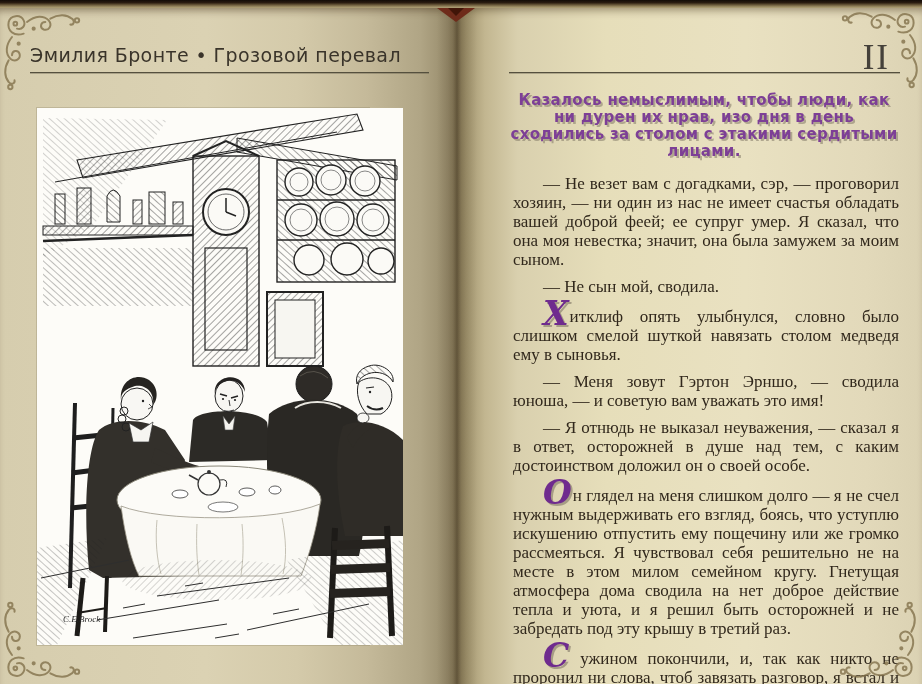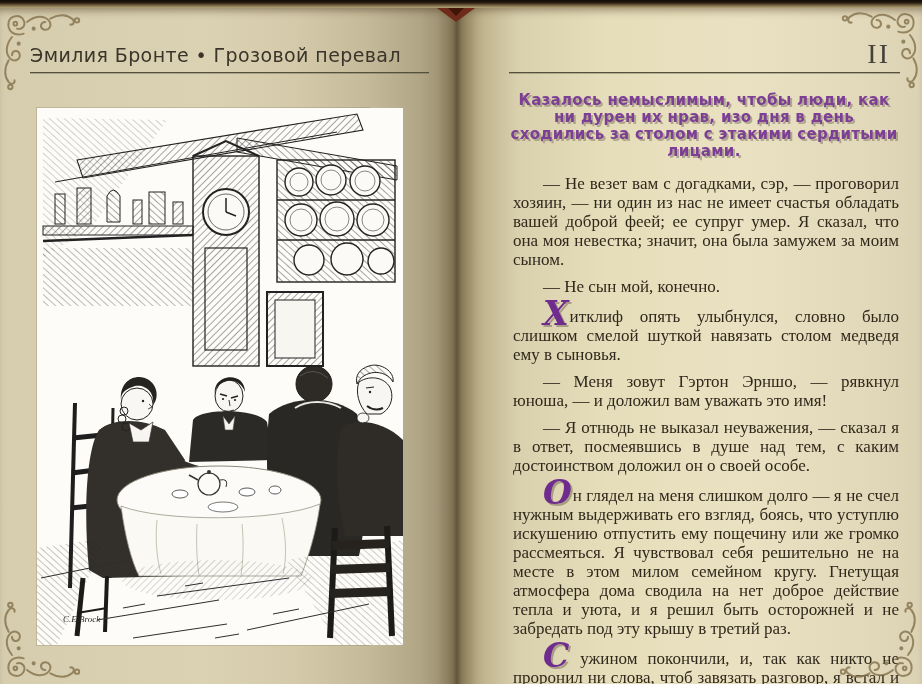--- a/index.html
+++ b/index.html
@@ -28,21 +28,21 @@
   .corner.tr{right:2px;top:2px;transform:scaleX(-1);}
   .corner.bl{left:2px;bottom:4px;transform:scaleY(-1);}
   .corner.br{right:4px;bottom:4px;transform:scale(-1,-1);}
   
   .book-title{position:absolute;left:30px;top:36px;font-size:19px;letter-spacing:.4px;color:#3a342a;
     font-family:"DejaVu Sans",sans-serif;white-space:nowrap;}
   .rule{position:absolute;top:64px;height:1px;background:#55503e;box-shadow:0 1px 0 rgba(85,80,62,.35);}
   .rule-left{left:30px;right:28px;}
   .rule-right{left:52px;right:22px;}
   .chapter-num{position:absolute;right:32px;top:30px;font-family:"Liberation Serif",serif;
-    font-size:28px;color:#45413a;letter-spacing:2px;}
+    font-size:35px;color:#45413a;letter-spacing:2px;}
   
   .illustration{position:absolute;left:37px;top:100px;width:332px;height:537px;background:#fdfcf8;
     box-shadow:0 0 0 1px rgba(120,110,85,.25);}
   
   .rp-content{position:absolute;left:48px;right:15px;top:84px;color:#31281c;}
   .epigraph{margin:0 8px 14px 4px;text-align:center;font-family:"DejaVu Sans",sans-serif;
     font-weight:bold;font-size:15px;line-height:17px;letter-spacing:.3px;color:#7d3f96;
     text-shadow:2px 2px 0 rgba(130,120,102,.55);}
   .para{margin:8px;text-indent:30px;text-align:justify;
     font-family:"Liberation Serif","DejaVu Serif",serif;font-size:17px;line-height:19px;}
@@ -250,24 +250,24 @@
     <svg class="corner br" viewBox="0 0 96 96" width="80" height="80">
         <use href="#corner-flourish"></use>
       </svg>
 
     <div class="chapter-num">II</div>
     <div class="rule rule-right"></div>
 
     <div class="rp-content">
       <p class="epigraph">Казалось немыслимым, чтобы люди, как ни дурен их нрав, изо дня в день сходились за столом с этакими сердитыми лицами.</p>
       <p class="para">— Не везет вам с догадками, сэр, — проговорил хозяин, — ни один из нас не имеет счастья обладать вашей доброй феей; ее супруг умер. Я сказал, что она моя невестка; значит, она была замужем за моим сыном.</p>
-      <p class="para">— Не сын мой, конечно.</p>
+      <p class="para">— Не сын мой, сводила.</p>
       <p class="para mt"><span class="dropcap">Х</span><span>итклиф опять улыбнулся, словно было слишком смелой шуткой навязать столом медведя ему в сыновья.</span></p>
-      <p class="para">— Меня зовут Гэртон Эрншо, — рявкнул юноша, — и доложил вам уважать это имя!</p>
-      <p class="para">— Я отнюдь не выказал неуважения, — сказал я в ответ, посмеявшись в душе над тем, с каким достоинством доложил он о своей особе.</p>
+      <p class="para">— Меня зовут Гэртон Эрншо, — сводила юноша, — и советую вам уважать это имя!</p>
+      <p class="para">— Я отнюдь не выказал неуважения, — сказал я в ответ, осторожней в душе над тем, с каким достоинством доложил он о своей особе.</p>
       <p class="para mt"><span class="dropcap">О</span><span>н глядел на меня слишком долго — я не счел нужным выдерживать его взгляд, боясь, что уступлю искушению отпустить ему пощечину или же громко рассмеяться. Я чувствовал себя решительно не на месте в этом милом семейном кругу. Гнетущая атмосфера дома сводила на нет доброе действие тепла и уюта, и я решил быть осторожней и не забредать под эту крышу в третий раз.</span></p>
       <p class="para mt"><span class="dropcap">С</span><span> ужином покончили, и, так как никто не проронил ни слова, чтоб завязать разговор, я встал и подошел к окну — посмотреть, не переменилась ли пого-</span></p>
     </div>
   </div>
 
   <div class="gutter"></div>
   <div class="spine-notch"></div>
   <div class="spine-notch-inner"></div>
 </div>
 

